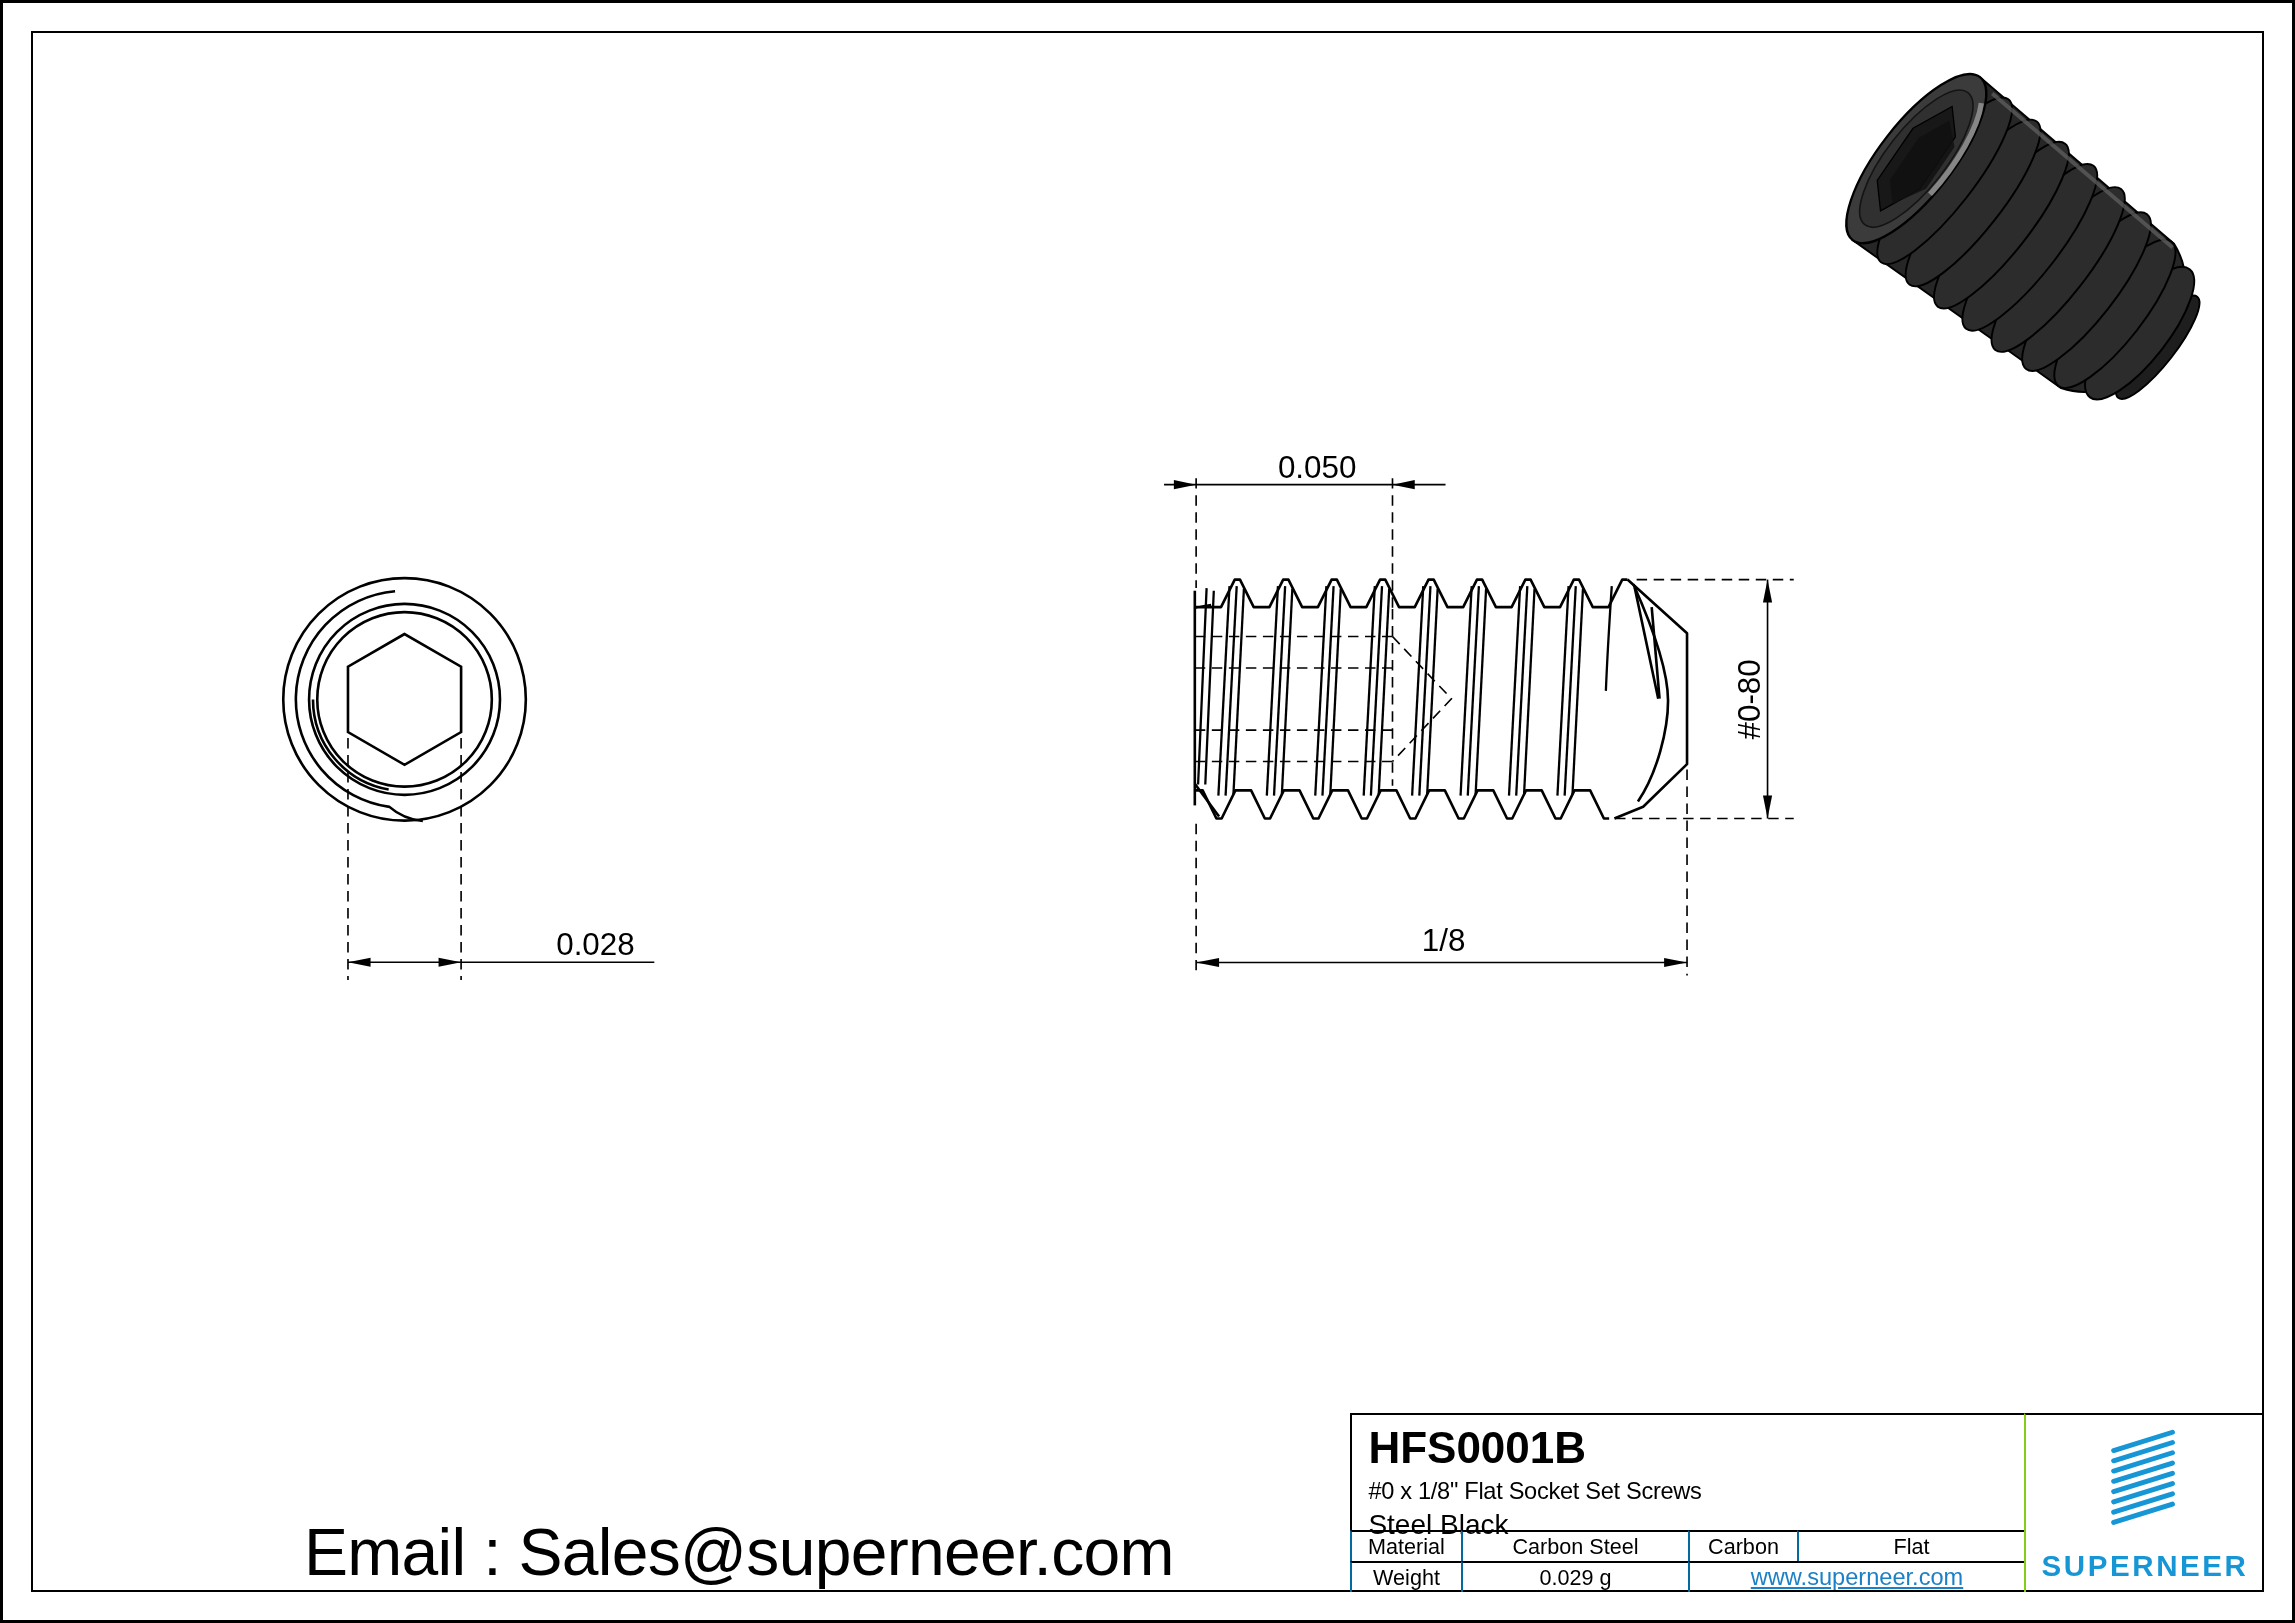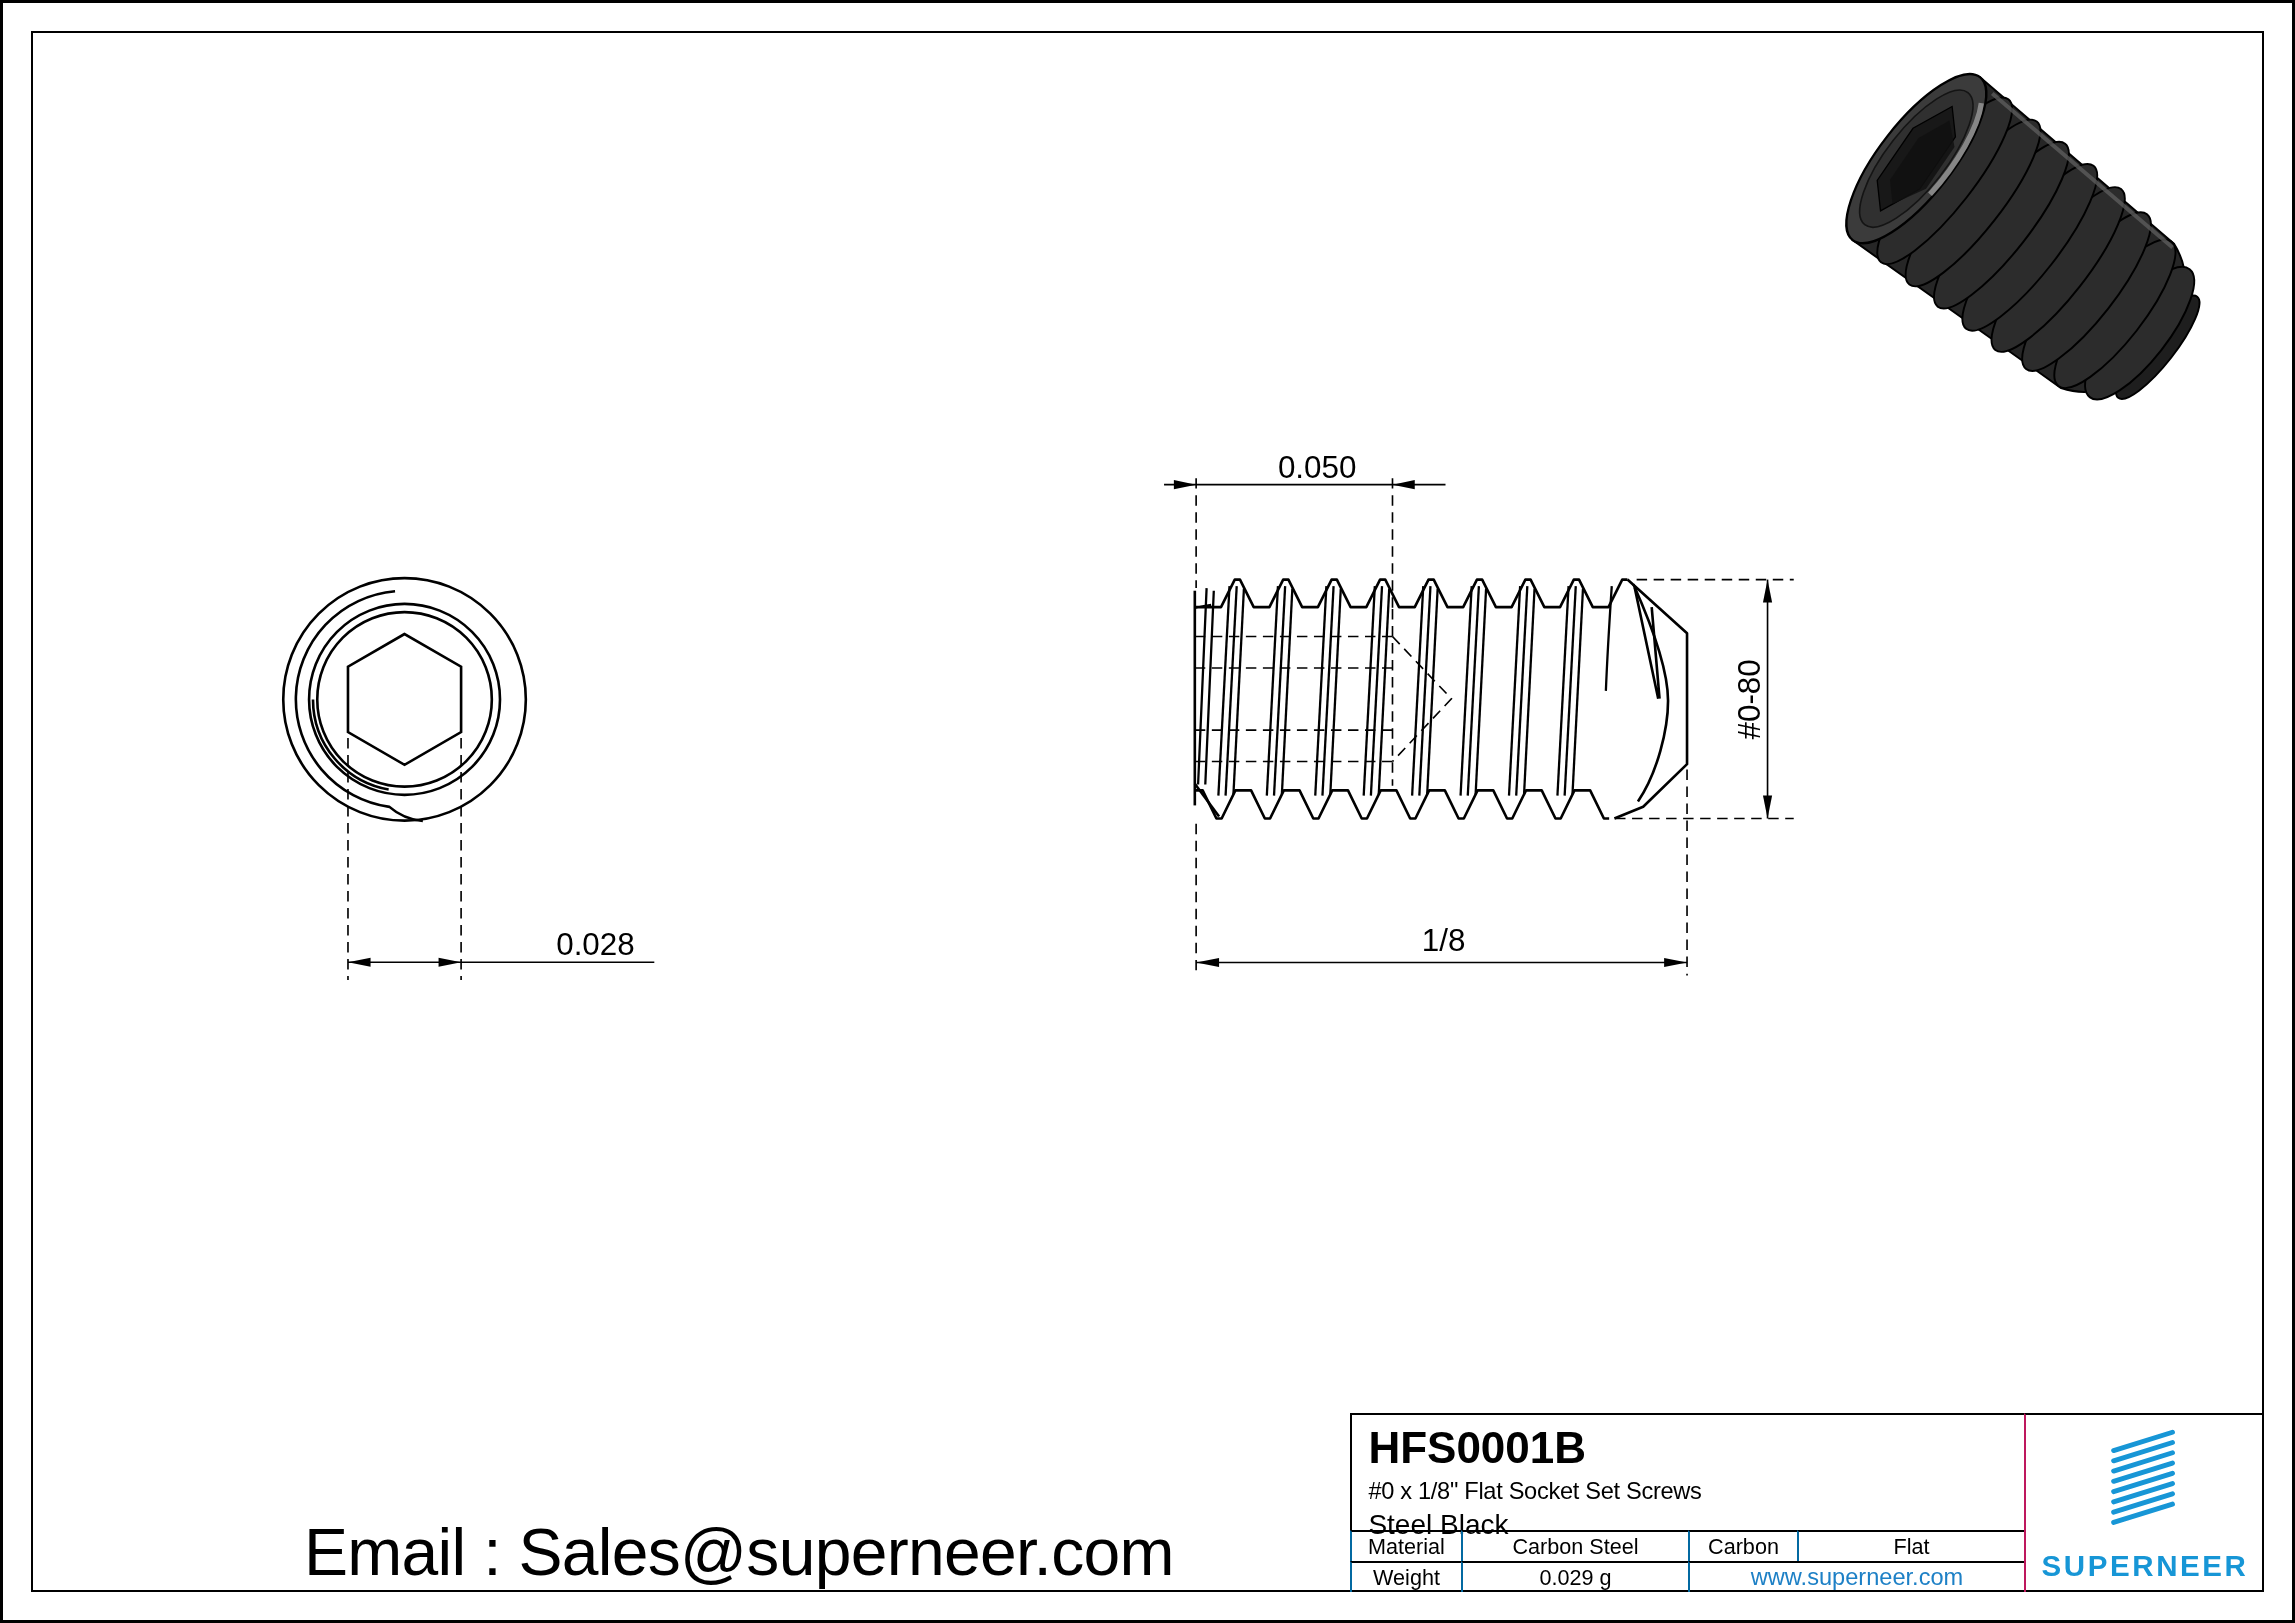--- a/index.html
+++ b/index.html
@@ -16,24 +16,24 @@
   
   .tblock{position:absolute;left:1350px;top:1413px;width:914px;height:161px;}
   .tb-cell{position:absolute;box-sizing:border-box;border-left:2px solid #0369a1;border-top:2px solid #000;
            display:flex;align-items:center;justify-content:center;font-size:21.6px;}
   .tb-desc{position:absolute;left:0;top:0;width:674px;height:117px;box-sizing:border-box;
            border-left:2px solid #000;border-top:2px solid #000;}
   .tb-pn{position:absolute;left:16.4px;top:10.5px;font-size:44px;font-weight:bold;line-height:1;}
   .tb-d1{position:absolute;left:16.4px;top:65px;font-size:23.6px;letter-spacing:-0.3px;line-height:1;}
   .tb-d2{position:absolute;left:16.4px;top:96px;font-size:28px;line-height:1;}
   .tb-logo{position:absolute;left:674px;top:0;width:240px;height:179px;box-sizing:border-box;
-           border-left:2px solid #be185d;border-top:2px solid #000;}
+           border-left:2px solid #84cc16;border-top:2px solid #000;}
   .brand{position:absolute;left:0;top:136px;width:100%;text-align:center;
          font-size:29.5px;font-weight:bold;letter-spacing:2.6px;color:#1796d6;line-height:1;}
-  .weblink{color:#1d80c6;font-size:23.6px;}
+  .weblink{color:#1d80c6;font-size:23.6px;text-decoration:underline;}
 </style>
 </head>
 <body>
 
 <div class="page">
   <div class="outer-frame"></div>
   <div class="inner-border"></div>
 
   <svg class="render3d" style="left:1826px;top:46px" width="432" height="406" viewBox="0 0 660 620">
     <g transform="translate(138,172) rotate(38)">

